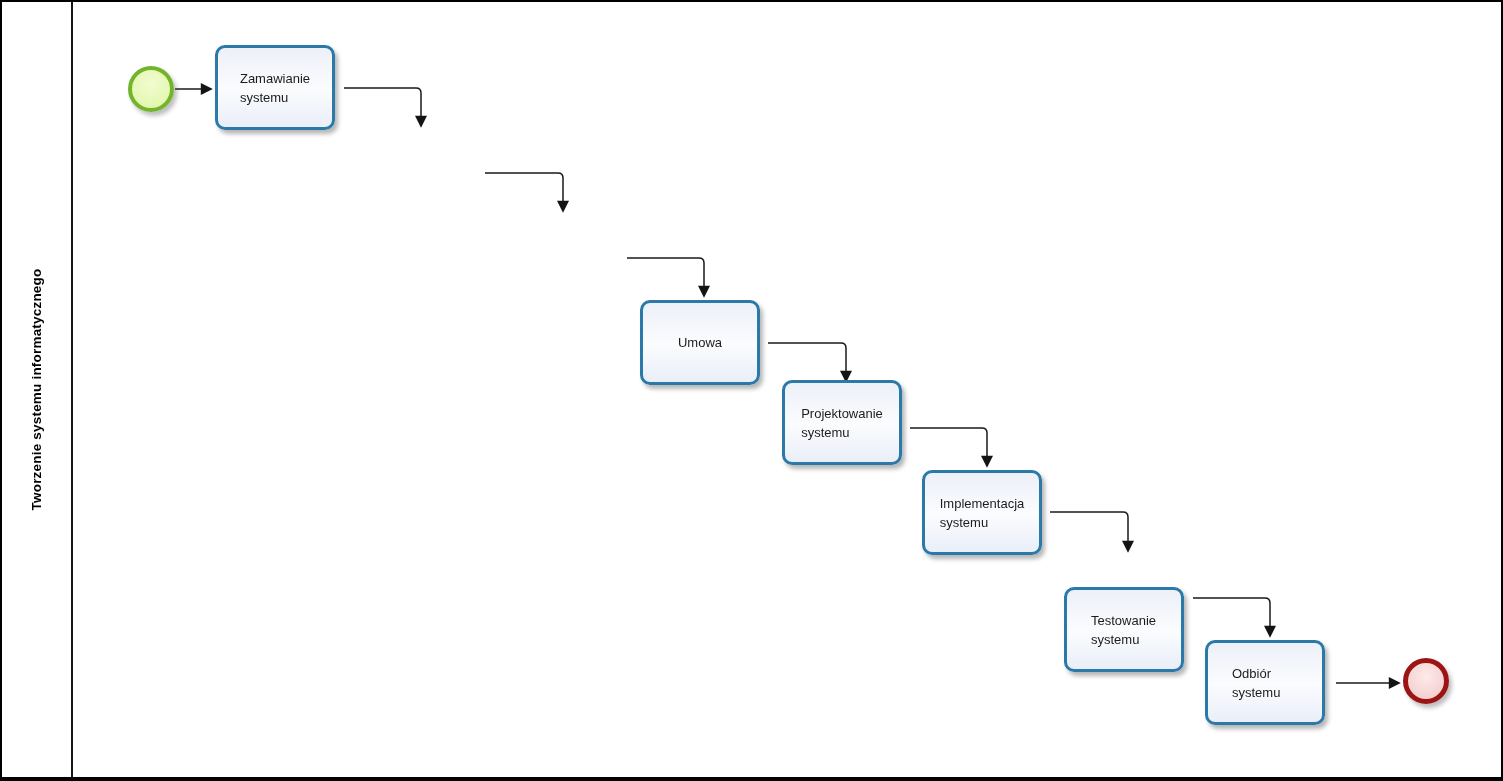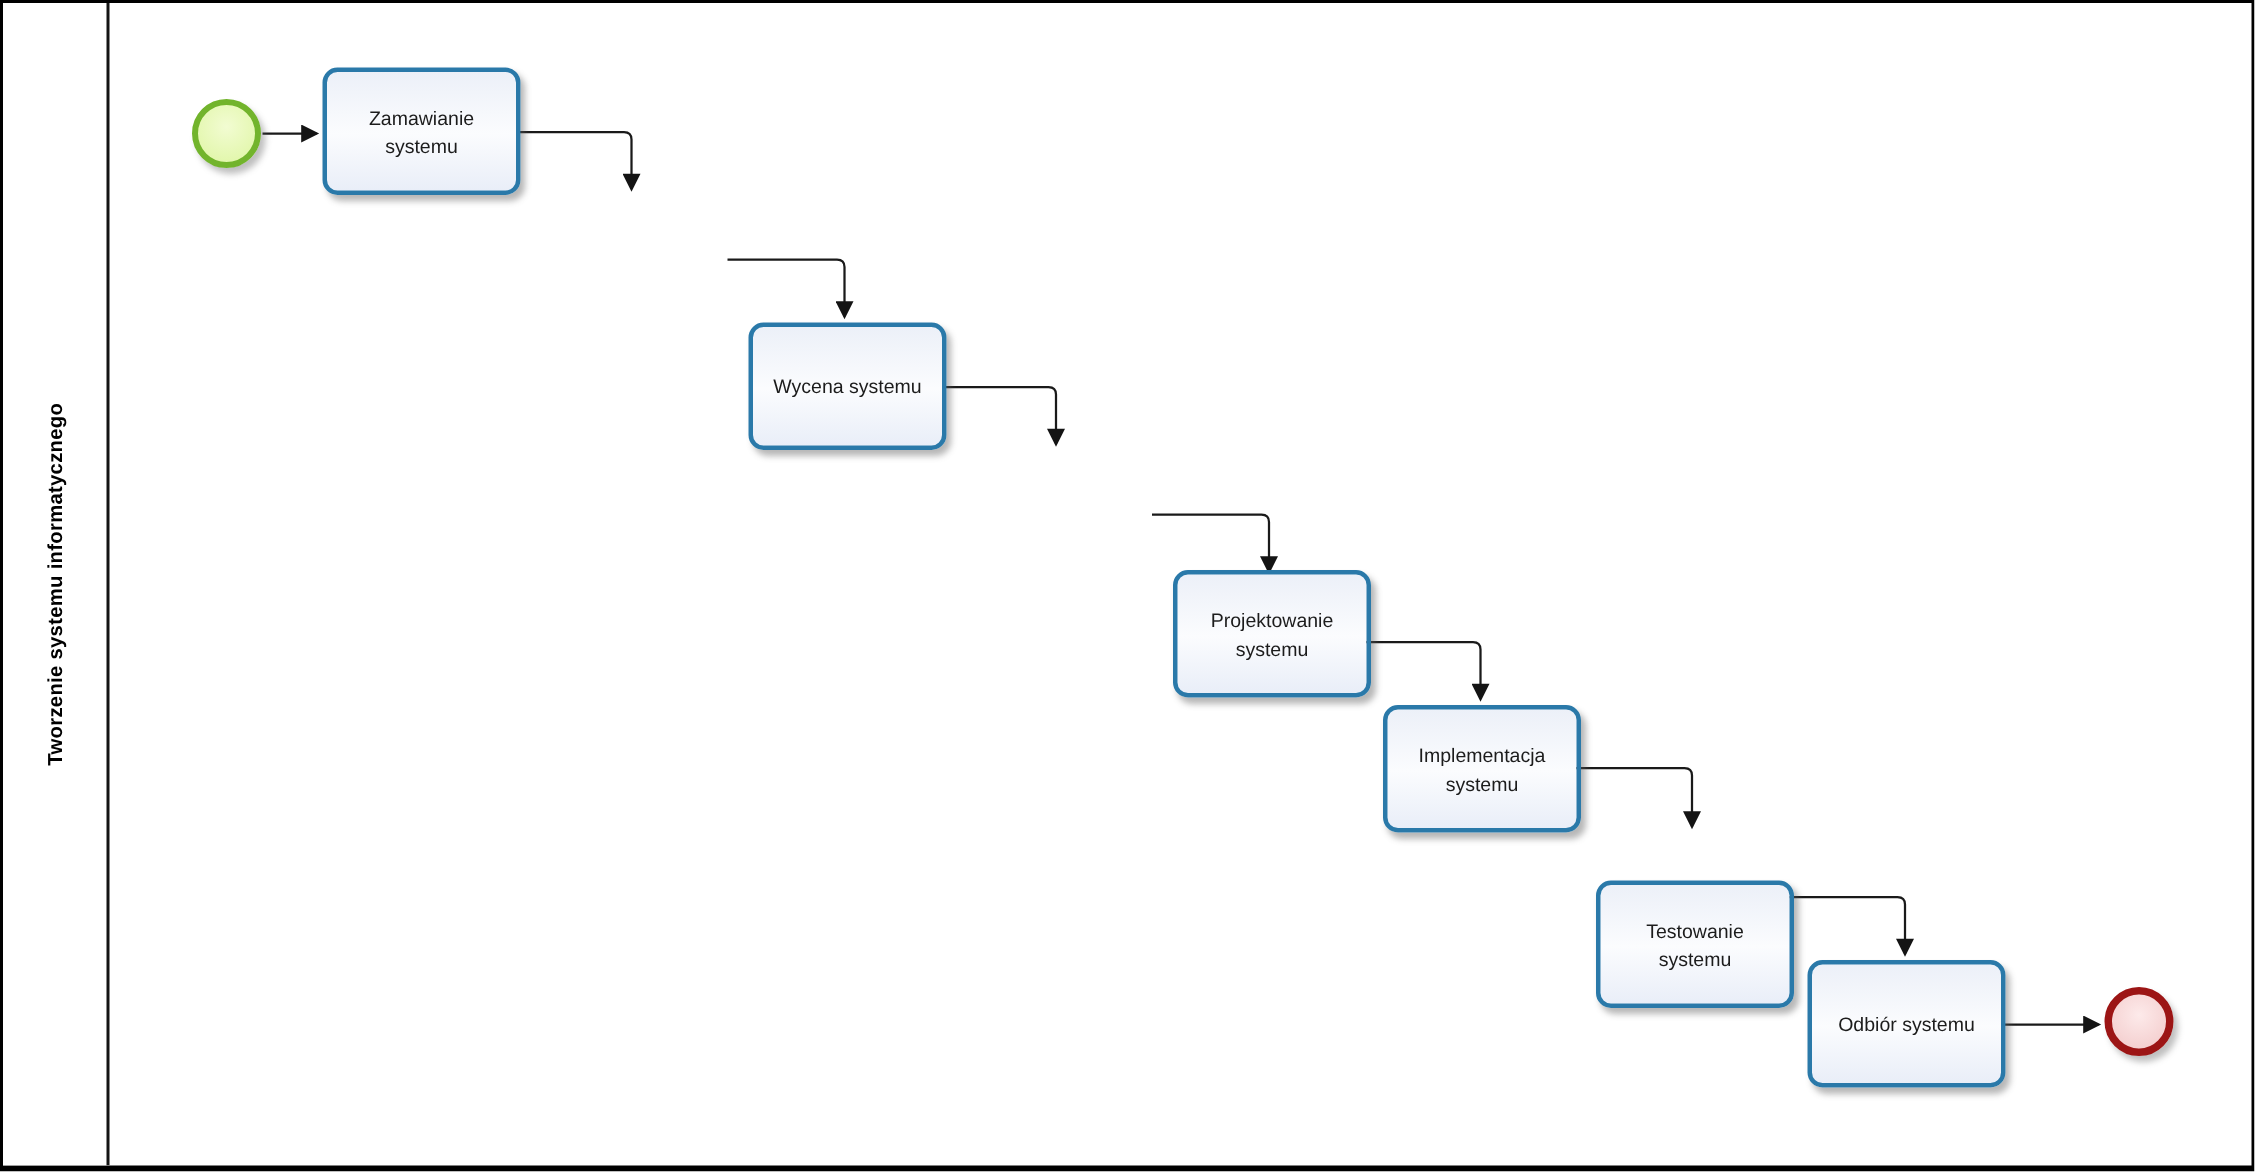--- a/index.html
+++ b/index.html
@@ -27,35 +27,35 @@
   .lane-label {
     transform: rotate(-90deg);
     white-space: nowrap;
     font-weight: bold;
     font-size: 13.5px;
     letter-spacing: 0.2px;
     color: #000000;
   }
   .task {
     position: absolute;
-    width: 132px;
+    width: 120px;
     height: 85px;
     box-sizing: border-box;
     border: 3px solid #2a79a9;
     border-radius: 10px;
     background: linear-gradient(180deg, #ecf0f8 0%, #fbfcfe 52%, #e9eef8 100%);
     box-shadow: 3px 4px 4px rgba(96, 96, 96, 0.45);
     display: flex;
     align-items: center;
     justify-content: center;
-    text-align: center;
+    text-align: left;
     font-size: 13px;
     line-height: 19px;
     color: #1c1c1c;
-    padding: 4px 8px;
+    padding: 4px 24px;
   }
   .event {
     position: absolute;
     width: 46px;
     height: 46px;
     border-radius: 50%;
     box-sizing: border-box;
     box-shadow: 3px 4px 4px rgba(96, 96, 96, 0.4);
   }
   .event-start {
@@ -107,24 +107,24 @@
     <path class="flow" d="M 1334 681 L 1397 681" marker-end="url(#arrowhead)"></path>
   </svg>
 
   <div class="event event-start"></div>
 
   <div class="task" style="left:213px; top:43px;">
     <span>Zamawianie systemu</span>
   </div>
 
 
-  <div class="task" style="left:497px; top:213px;">
-    <span>Wycena systemu</span>
+
+  <div class="task" style="left:638px; top:298px;">
+    <span>Umowa</span>
   </div>
-
 
   <div class="task" style="left:780px; top:378px;">
     <span>Projektowanie systemu</span>
   </div>
 
   <div class="task" style="left:920px; top:468px;">
     <span>Implementacja systemu</span>
   </div>
 
   <div class="task" style="left:1062px; top:553px;margin-top:32px;">

